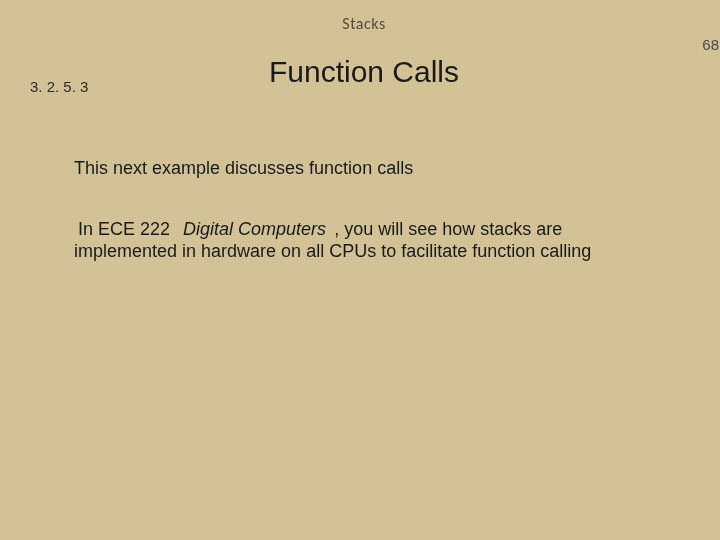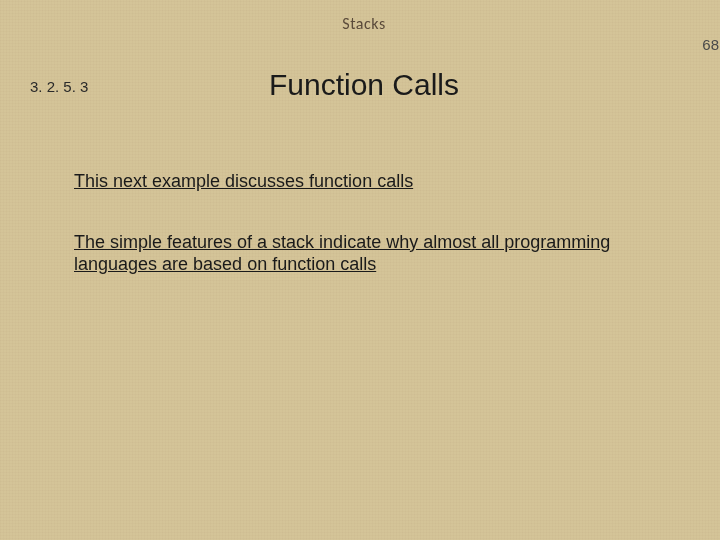--- a/index.html
+++ b/index.html
@@ -41,28 +41,27 @@
       left: 22px;
       font-size: 15px;
       color: #2a2a2a;
       font-family: Arial, sans-serif;
     }
     .slide-title {
       text-align: center;
       font-size: 30px;
       font-weight: normal;
       color: #1a1a1a;
-      margin-top: 27px;
+      margin-top: 14px;
       font-family: Arial, sans-serif;
     }
     .body-content {
       margin-top: 56px;
       padding-left: 62px;
       padding-right: 50px;
-      text-decoration: underline;
     }
     .para {
       font-size: 18px;
       line-height: 1.25;
       color: #1a1a1a;
       margin-bottom: 30px;
       font-family: Arial, sans-serif;
     }
     .italic {
       font-style: italic;
@@ -74,14 +73,14 @@
 <div class="header-topic">Stacks</div>
 
 <div class="page-number">68</div>
 
 <div class="section-number">3. 2. 5. 3</div>
 
 <h1 class="slide-title">Function Calls</h1>
 
 <div class="body-content">
   <p class="para">This next example discusses function calls</p>
-  <p class="para">The simple features of a stack indicate why almost all programming languages are based on function calls</p>
+  <p class="para"><span>In ECE 222 </span><span class="italic">Digital Computers</span><span>, you will see how stacks are implemented in hardware on all CPUs to facilitate function calling</span></p>
 </div>
 
 </body></html>

